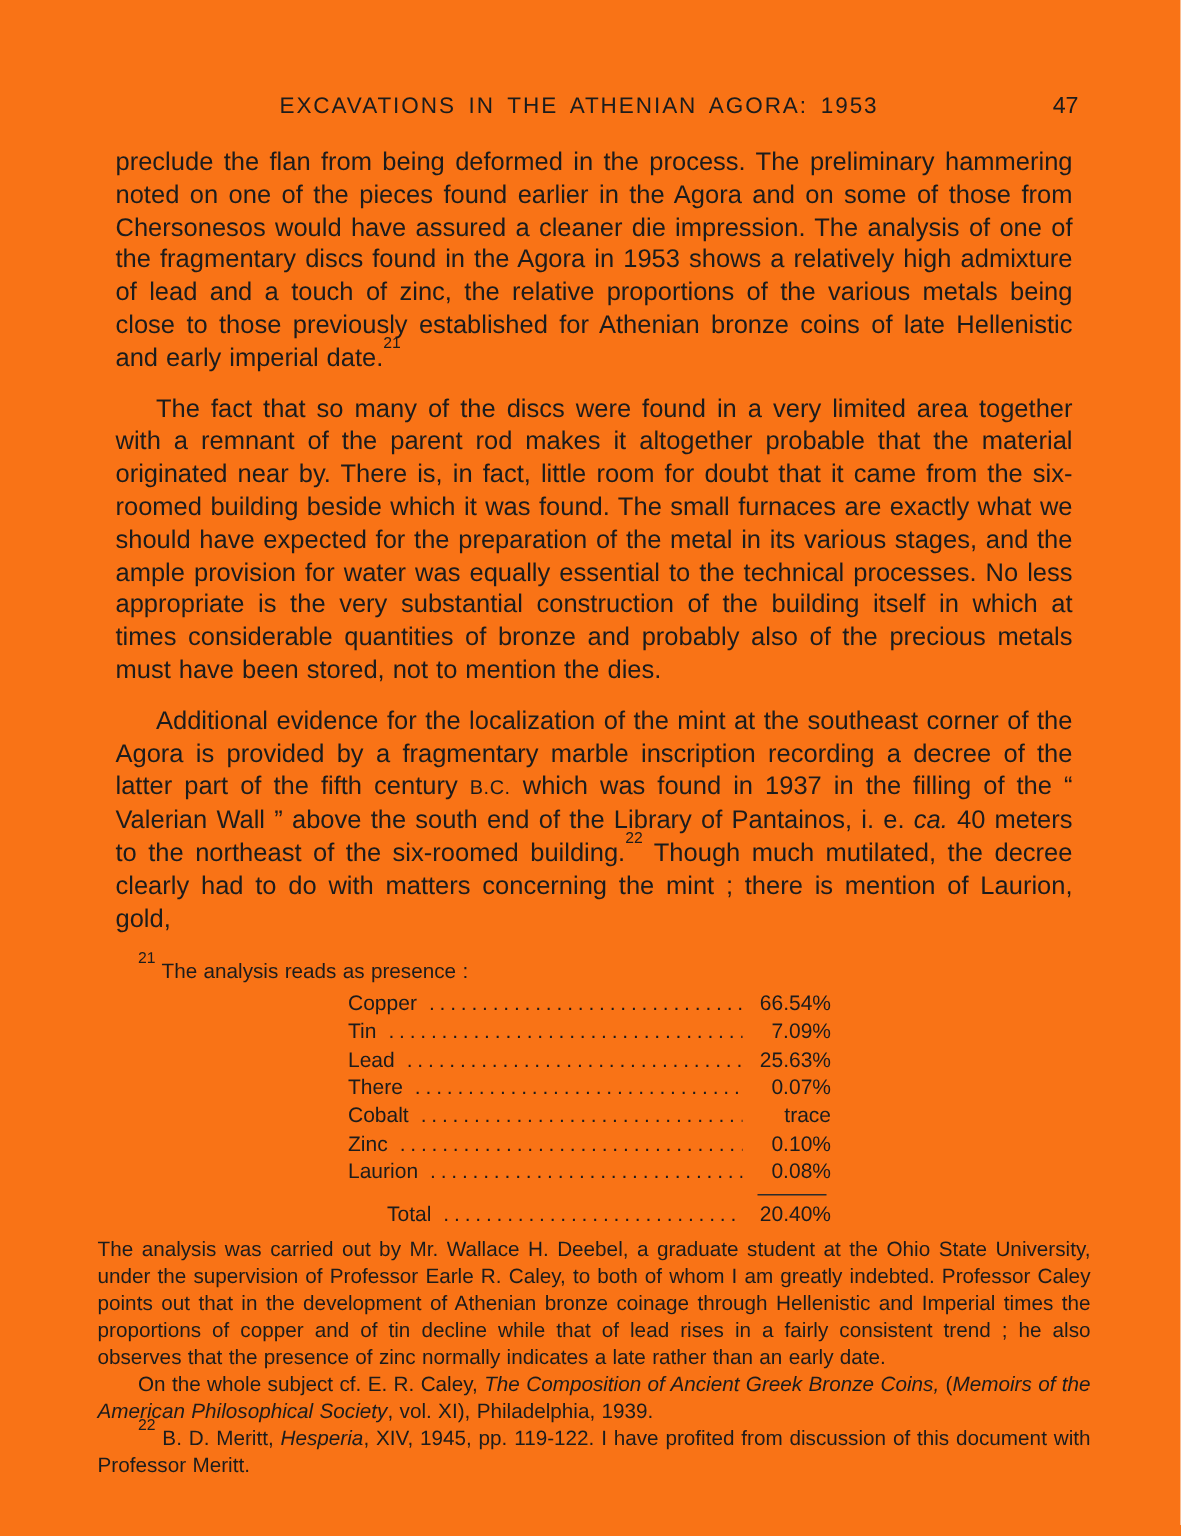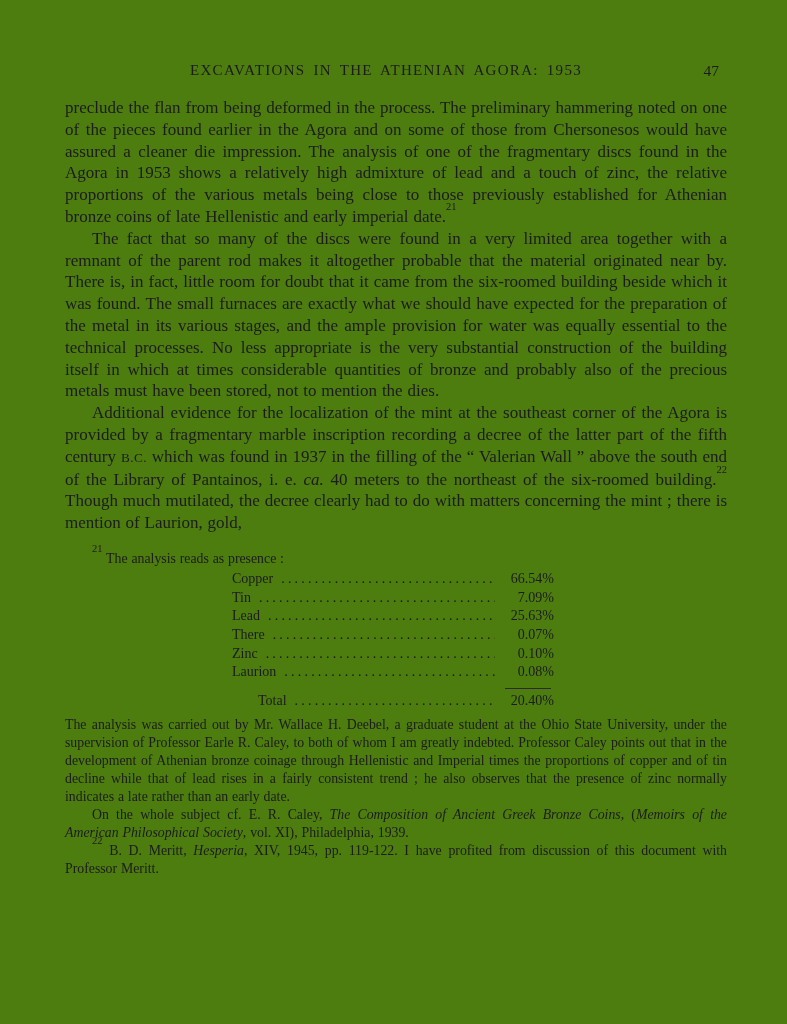--- a/index.html
+++ b/index.html
@@ -4,23 +4,23 @@
 <style>
   html, body {
     margin: 0;
     padding: 0;
     background: #fbfaf7;
   }
   .page {
     position: relative;
     width: 787px;
     height: 1024px;
-    background: #4d7c0f;
+    background: #f97316;
     color: #1c1c1c;
-    font-family: Liberation Serif, serif;
+    font-family: Liberation Sans, sans-serif;
     box-sizing: border-box;
     padding: 62px 60px 0 65px;
     overflow: hidden;
   }
   .running-head {
     position: relative;
     height: 20px;
     margin-bottom: 15px;
   }
   .running-head .title {
@@ -37,21 +37,21 @@
     right: 8px;
     top: 0;
     font-size: 15.5px;
     text-align: center;
   }
   .bodytext p {
     font-size: 17px;
     line-height: 21.8px;
     text-align: justify;
     word-spacing: 0.6px;
-    margin: 0;
+    margin: 12px;
   }
   .bodytext p.indent { text-indent: 27px; }
   sup.noteref {
     font-size: 10.5px;
     line-height: 0;
     position: relative;
     top: -5px;
     letter-spacing: 0;
   }
   .smallcaps {
@@ -141,20 +141,25 @@
         <span class="tlabel">Lead</span>
         <span class="leader"></span>
         <span class="tvalue">25.63%</span>
       </div>
       <div class="trow">
         <span class="tlabel">There</span>
         <span class="leader"></span>
         <span class="tvalue">0.07%</span>
       </div>
       <div class="trow">
+        <span class="tlabel">Cobalt</span>
+        <span class="leader"></span>
+        <span class="tvalue">trace</span>
+      </div>
+      <div class="trow">
         <span class="tlabel">Zinc</span>
         <span class="leader"></span>
         <span class="tvalue">0.10%</span>
       </div>
       <div class="trow">
         <span class="tlabel">Laurion</span>
         <span class="leader"></span>
         <span class="tvalue">0.08%</span>
       </div>
       <div class="total-rule"></div>

